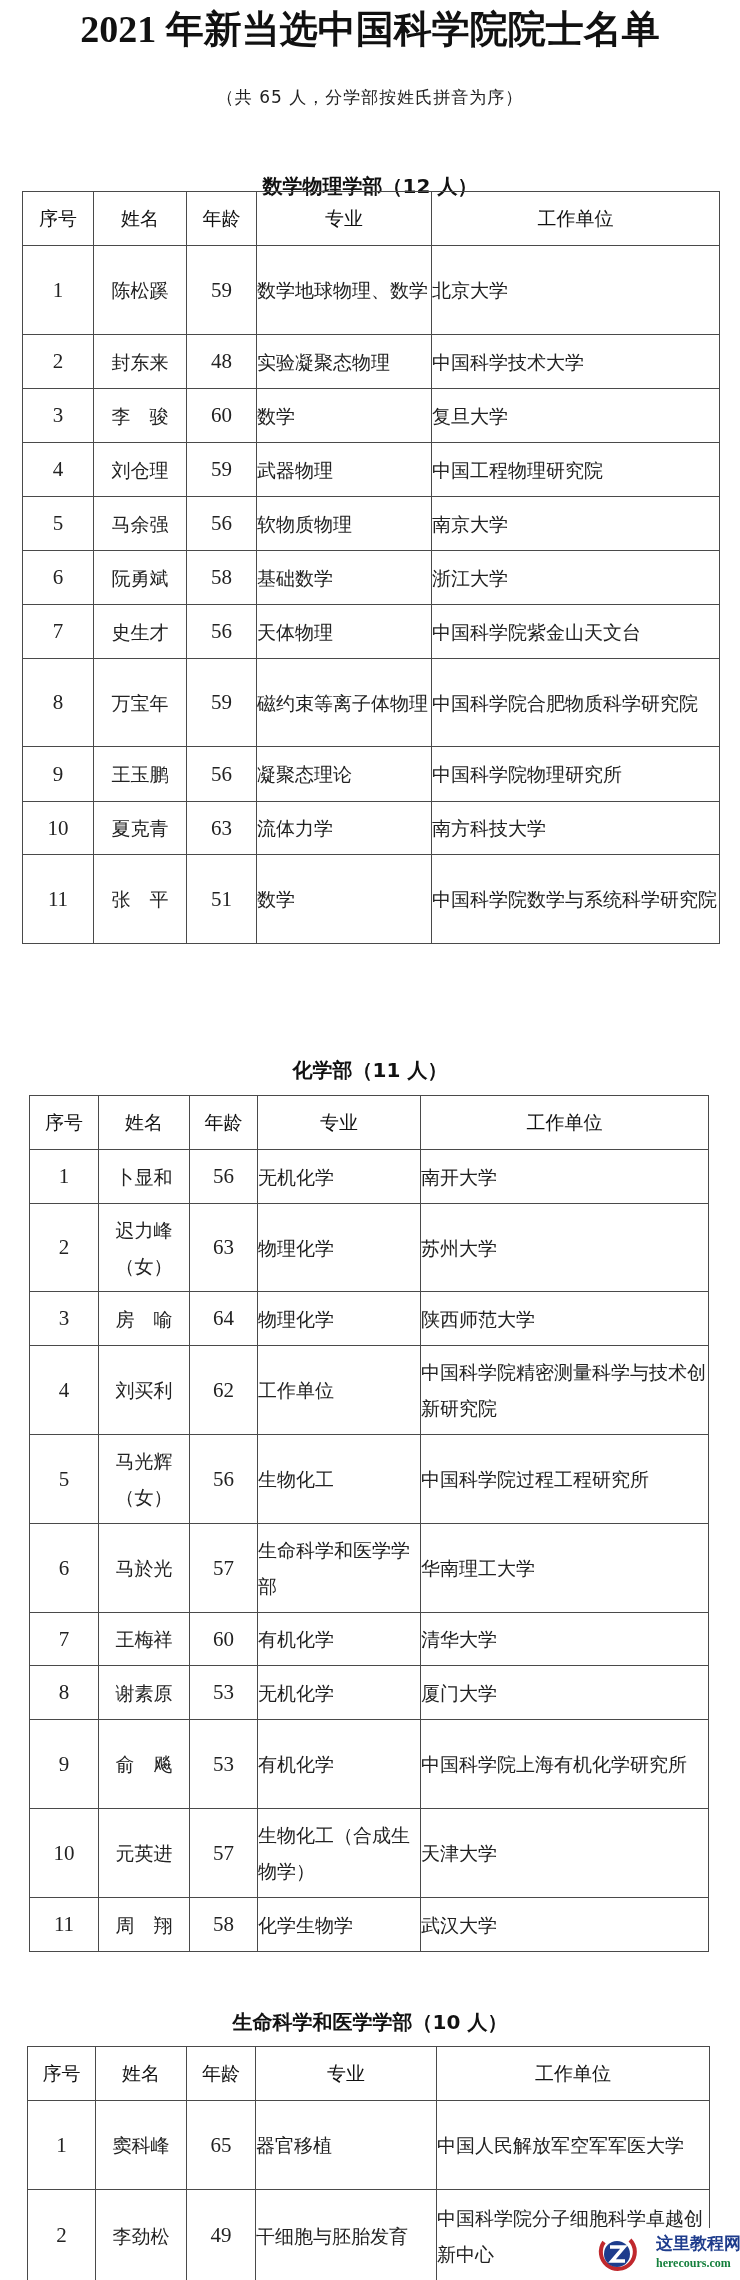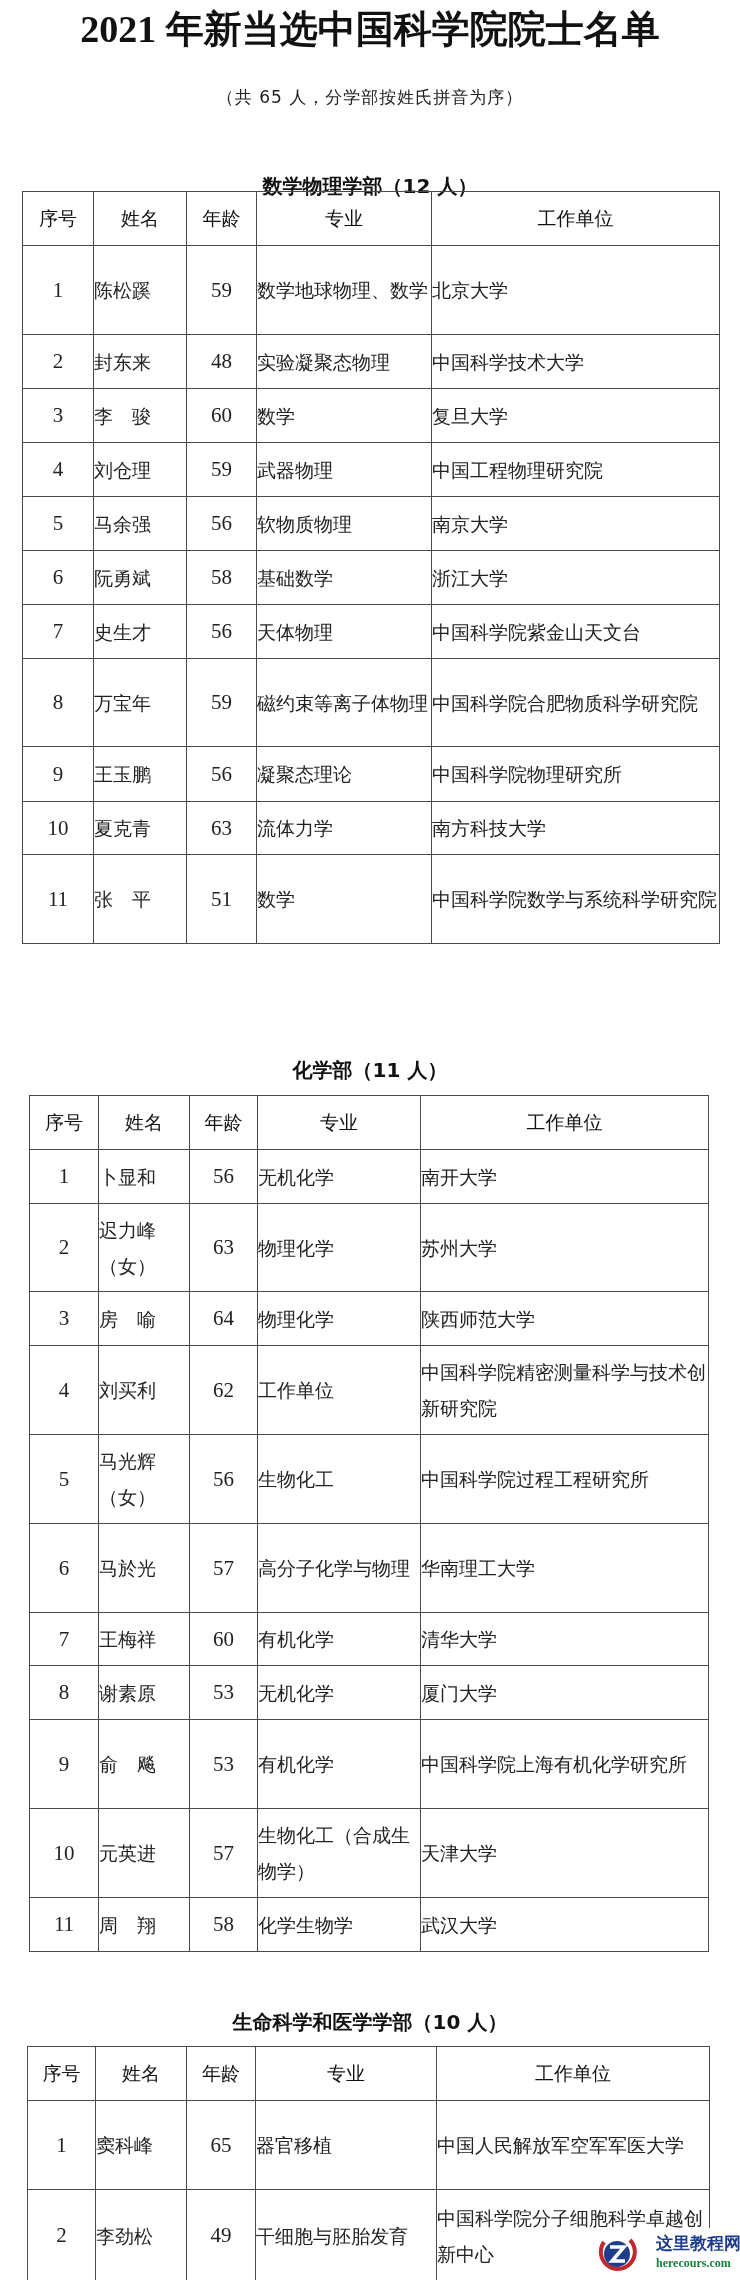--- a/index.html
+++ b/index.html
@@ -23,21 +23,21 @@
     font-family: "DejaVu Serif", "Liberation Serif", serif; font-size: 19px; color: #222;
   }
   table.roster th, table.roster td {
     border: 1.5px solid #4a4a4a; padding: 0; vertical-align: middle; overflow: hidden;
   }
   table.roster th {
     font-family: "DejaVu Sans", "Liberation Sans", sans-serif; font-weight: normal; font-size: 19px;
     color: #111;
   }
   td.c-no, td.c-age { text-align: center; font-family: "Liberation Serif", serif; font-size: 21px; }
-  td.c-name { letter-spacing: 0px; }
+  td.c-name { text-align: center; letter-spacing: 0px; }
   td.c-major, td.c-unit { text-align: left; padding-left: 8px; padding-right: 4px; line-height: 36px; }
   td.c-name { line-height: 36px; }
   .watermark {
     position: absolute; left: 592px; top: 2228px; width: 148px; height: 52px; background: #ffffff;
   }
   .wm-logo { position: absolute; left: 4px; top: 4px; width: 42px; height: 42px; }
   .wm-cn {
     position: absolute; left: 64px; top: 4px; font-family: "DejaVu Serif", serif; font-weight: bold;
     font-size: 17px; color: #1e3c8c; line-height: 22px; white-space: nowrap;
   }
@@ -202,21 +202,21 @@
       <td class="c-no">5</td>
       <td class="c-name">马光辉（女）</td>
       <td class="c-age">56</td>
       <td class="c-major">生物化工</td>
       <td class="c-unit">中国科学院过程工程研究所</td>
     </tr>
     <tr style="height:89px">
       <td class="c-no">6</td>
       <td class="c-name">马於光</td>
       <td class="c-age">57</td>
-      <td class="c-major">高分子化学与物理</td>
+      <td class="c-major">生命科学和医学学部</td>
       <td class="c-unit">华南理工大学</td>
     </tr>
     <tr style="height:53px">
       <td class="c-no">7</td>
       <td class="c-name">王梅祥</td>
       <td class="c-age">60</td>
       <td class="c-major">有机化学</td>
       <td class="c-unit">清华大学</td>
     </tr>
     <tr style="height:54px">

